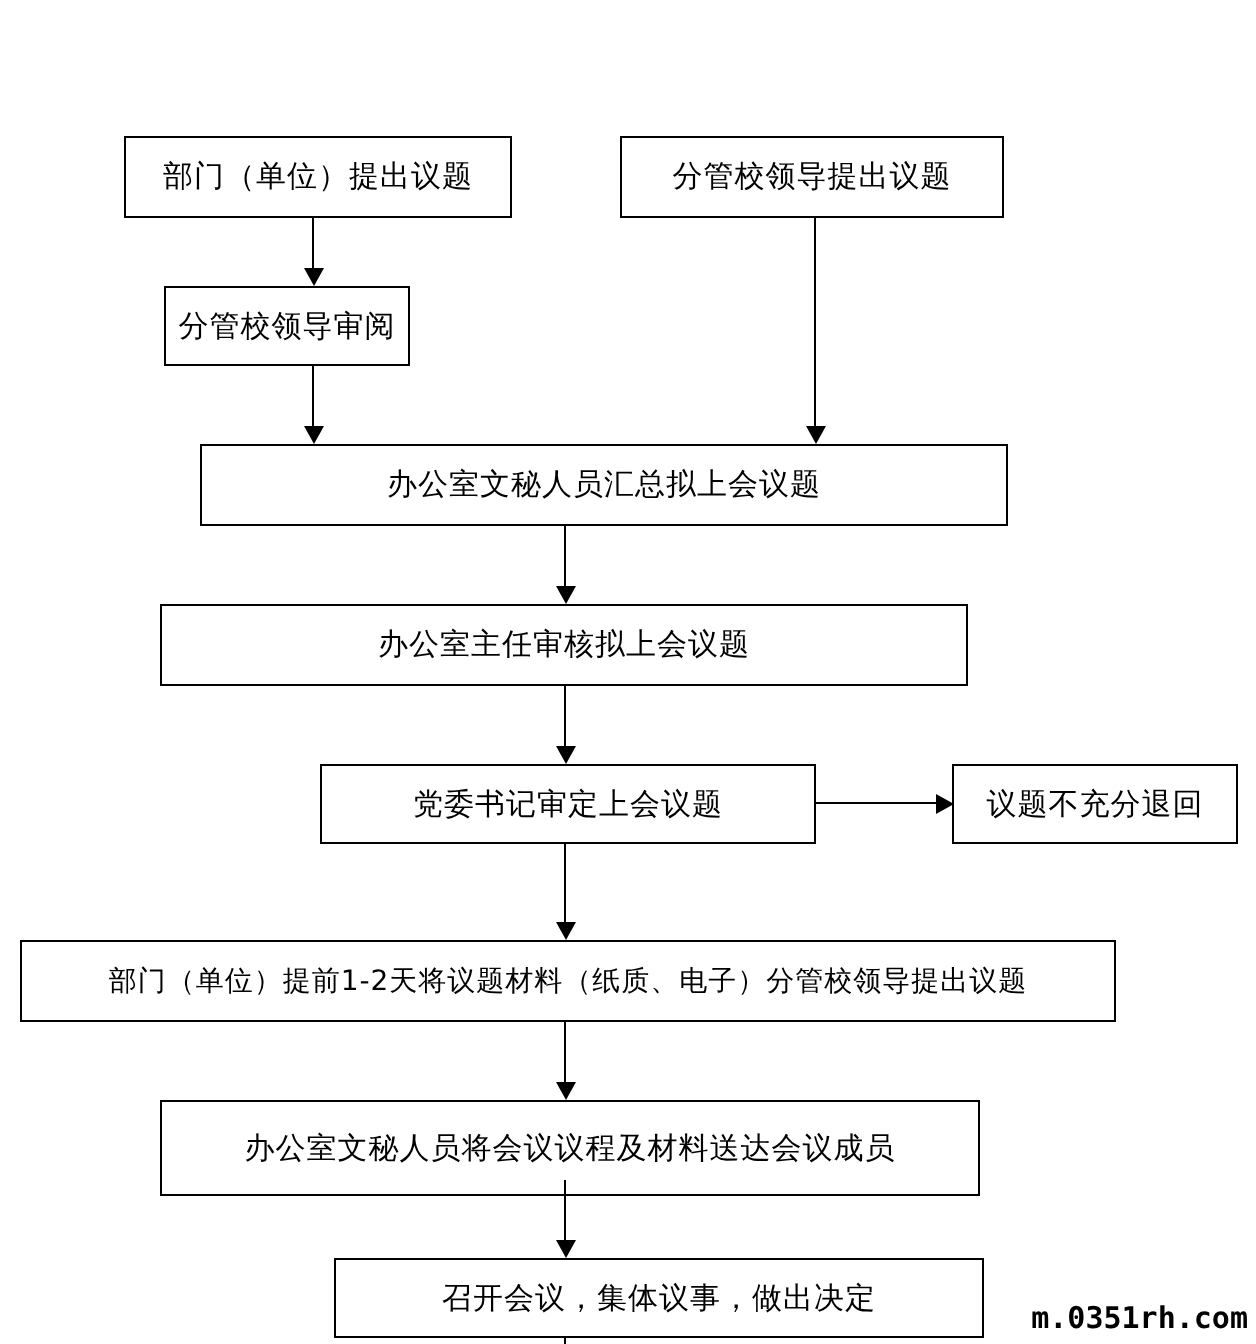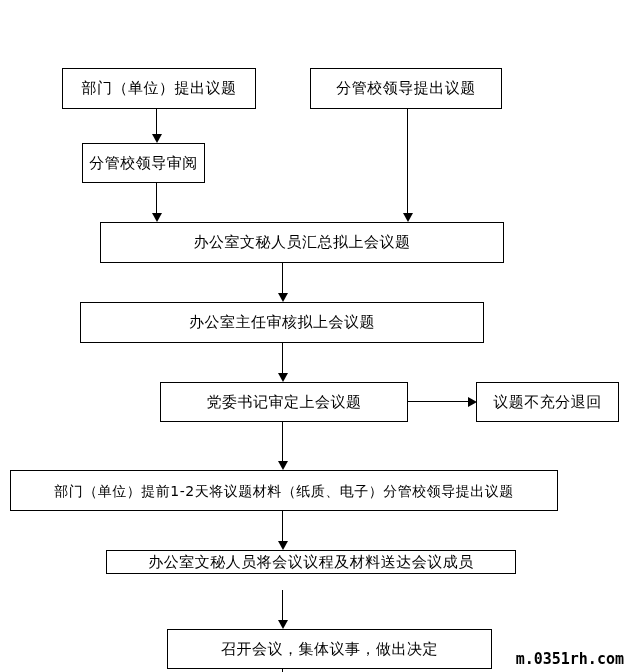--- a/index.html
+++ b/index.html
@@ -128,21 +128,21 @@
   <div class="vline" style="left:282px; top:422px; height:45px;"></div>
   <div class="arrow-down" style="left:278px; top:461px;"></div>
 
   <div class="node small-text" style="left:10px; top:470px; width:548px; height:41px;">
     <span>部门（单位）提前1-2天将议题材料（纸质、电子）分管校领导提出议题</span>
   </div>
 
   <div class="vline" style="left:282px; top:511px; height:36px;"></div>
   <div class="arrow-down" style="left:278px; top:541px;"></div>
 
-  <div class="node" style="left:80px; top:550px; width:410px; height:24px;margin-left:26px;">
+  <div class="node" style="left:80px; top:550px; width:410px; height:48px;">
     <span>办公室文秘人员将会议议程及材料送达会议成员</span>
   </div>
 
   <div class="vline" style="left:282px; top:590px; height:36px;"></div>
   <div class="arrow-down" style="left:278px; top:620px;"></div>
 
   <div class="node" style="left:167px; top:629px; width:325px; height:40px;text-align:center;">
     <span>召开会议，集体议事，做出决定</span>
   </div>
 

